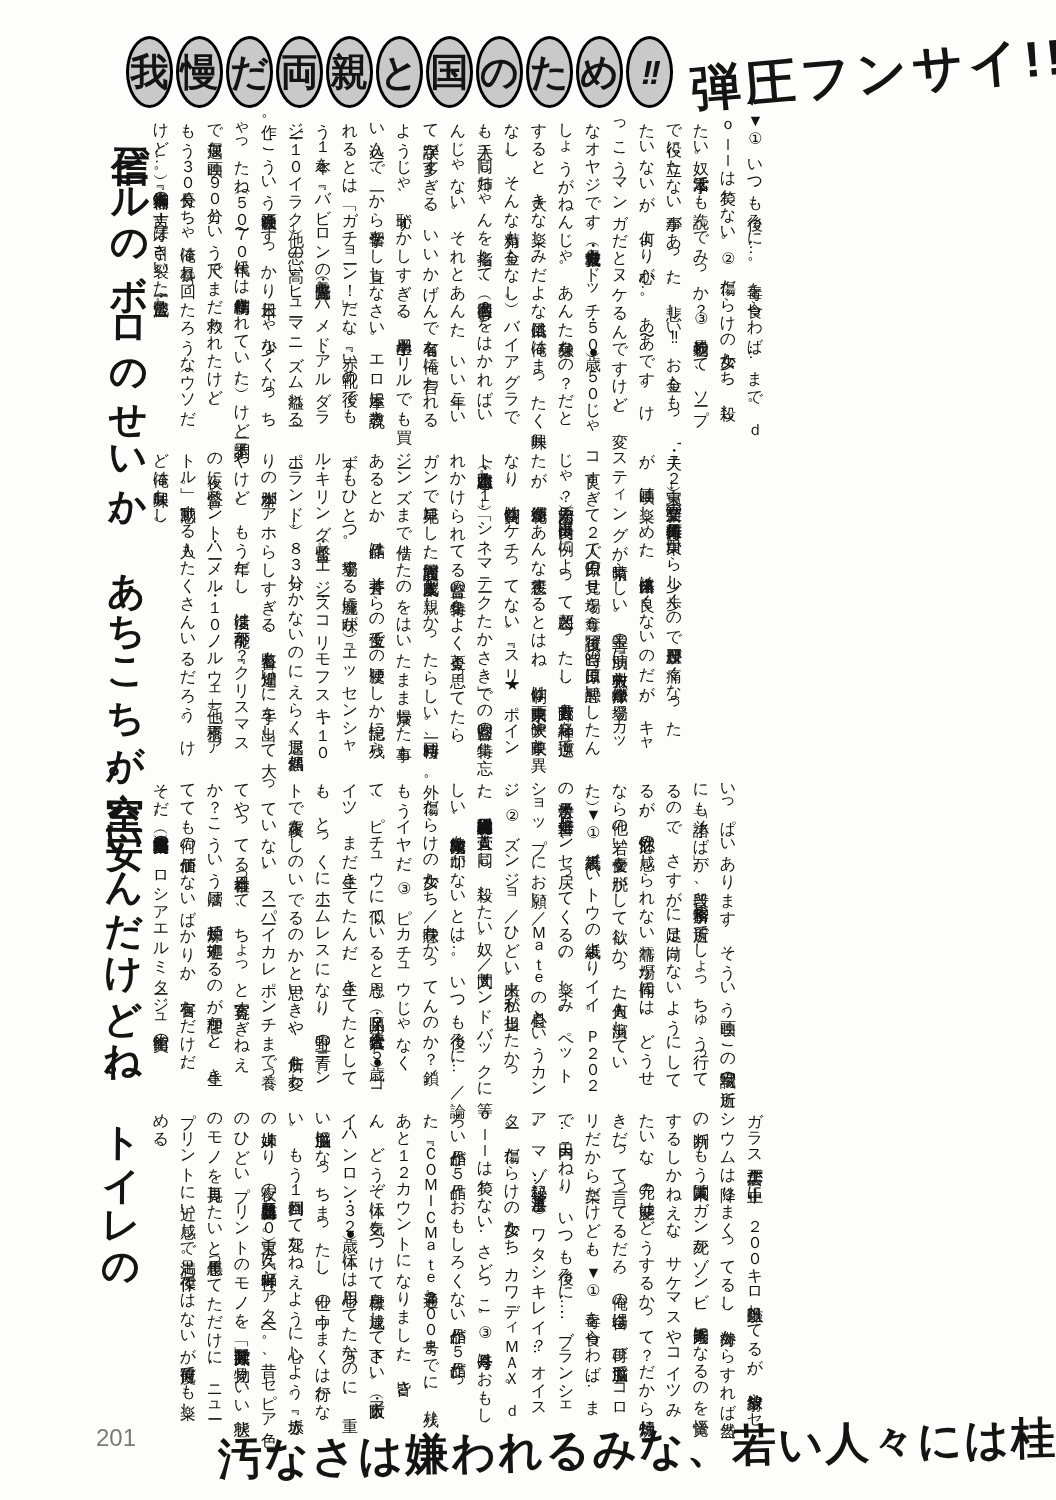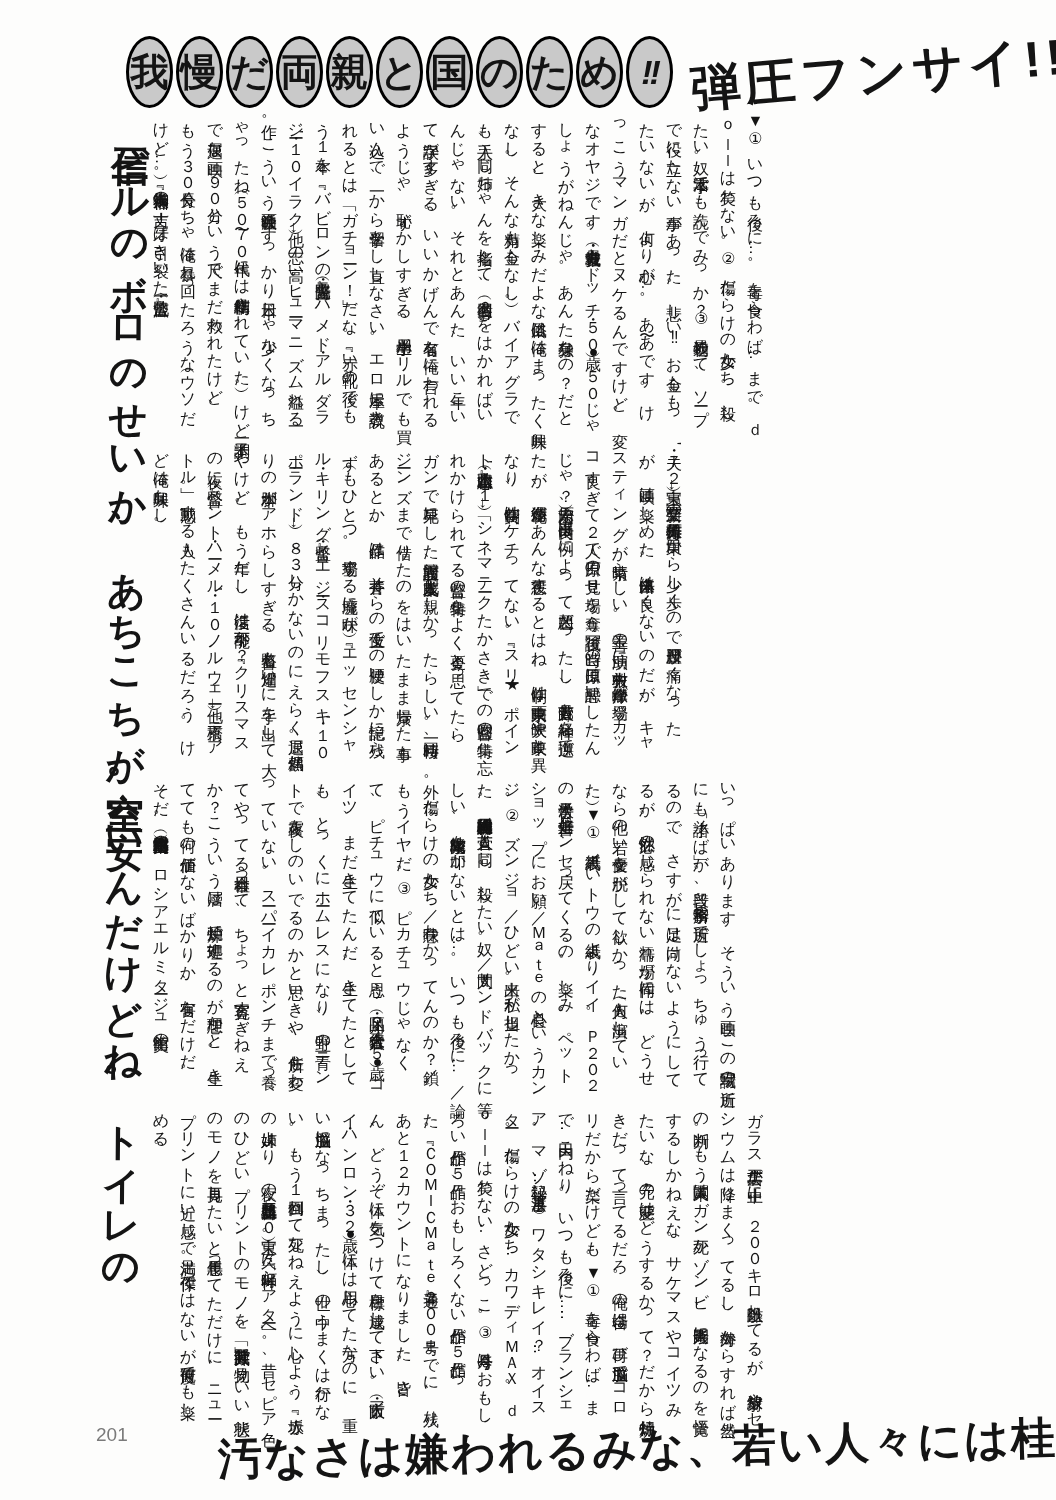--- a/index.html
+++ b/index.html
@@ -22,21 +22,21 @@
   .band p{margin:0;height:100%;writing-mode:vertical-rl;text-orientation:mixed;
           font-size:16px;line-height:27px;letter-spacing:0;
           font-family:"Liberation Sans","DejaVu Sans",sans-serif;}
 
   
   .left-hand{position:absolute;top:118px;left:90px;width:56px;height:1300px;
              writing-mode:vertical-rl;text-orientation:upright;
              font-size:38px;line-height:1.15;transform:rotate(0.5deg);}
   .bottom-hand{position:absolute;top:1418px;left:218px;font-size:44px;
                letter-spacing:2px;transform:rotate(-1.5deg);white-space:nowrap;}
-  .pagenum{position:absolute;top:1424px;left:96px;font-size:19px;color:#7a7a7a;}
+  .pagenum{position:absolute;top:1424px;left:96px;font-size:24px;color:#7a7a7a;}
 </style>
 </head>
 <body>
 
 <div class="page">
 
   <header class="hdr">
     <div class="badges">
       <span class="badge">我</span>
       <span class="badge">慢</span>

